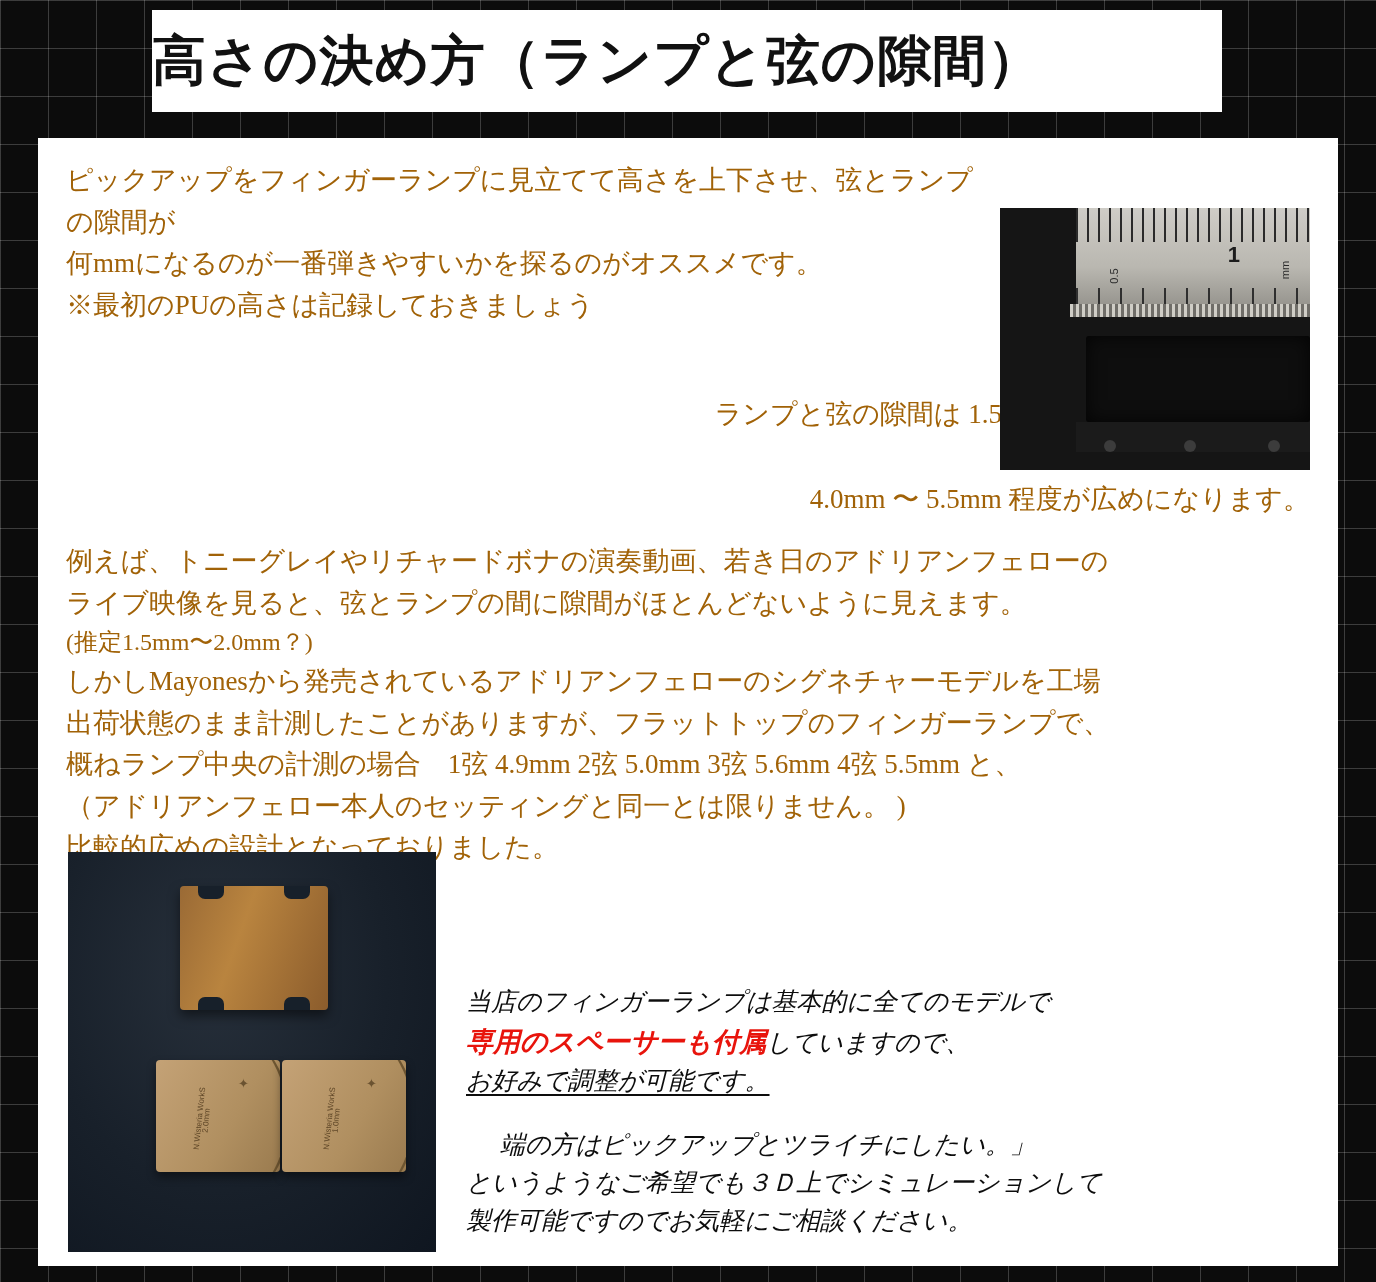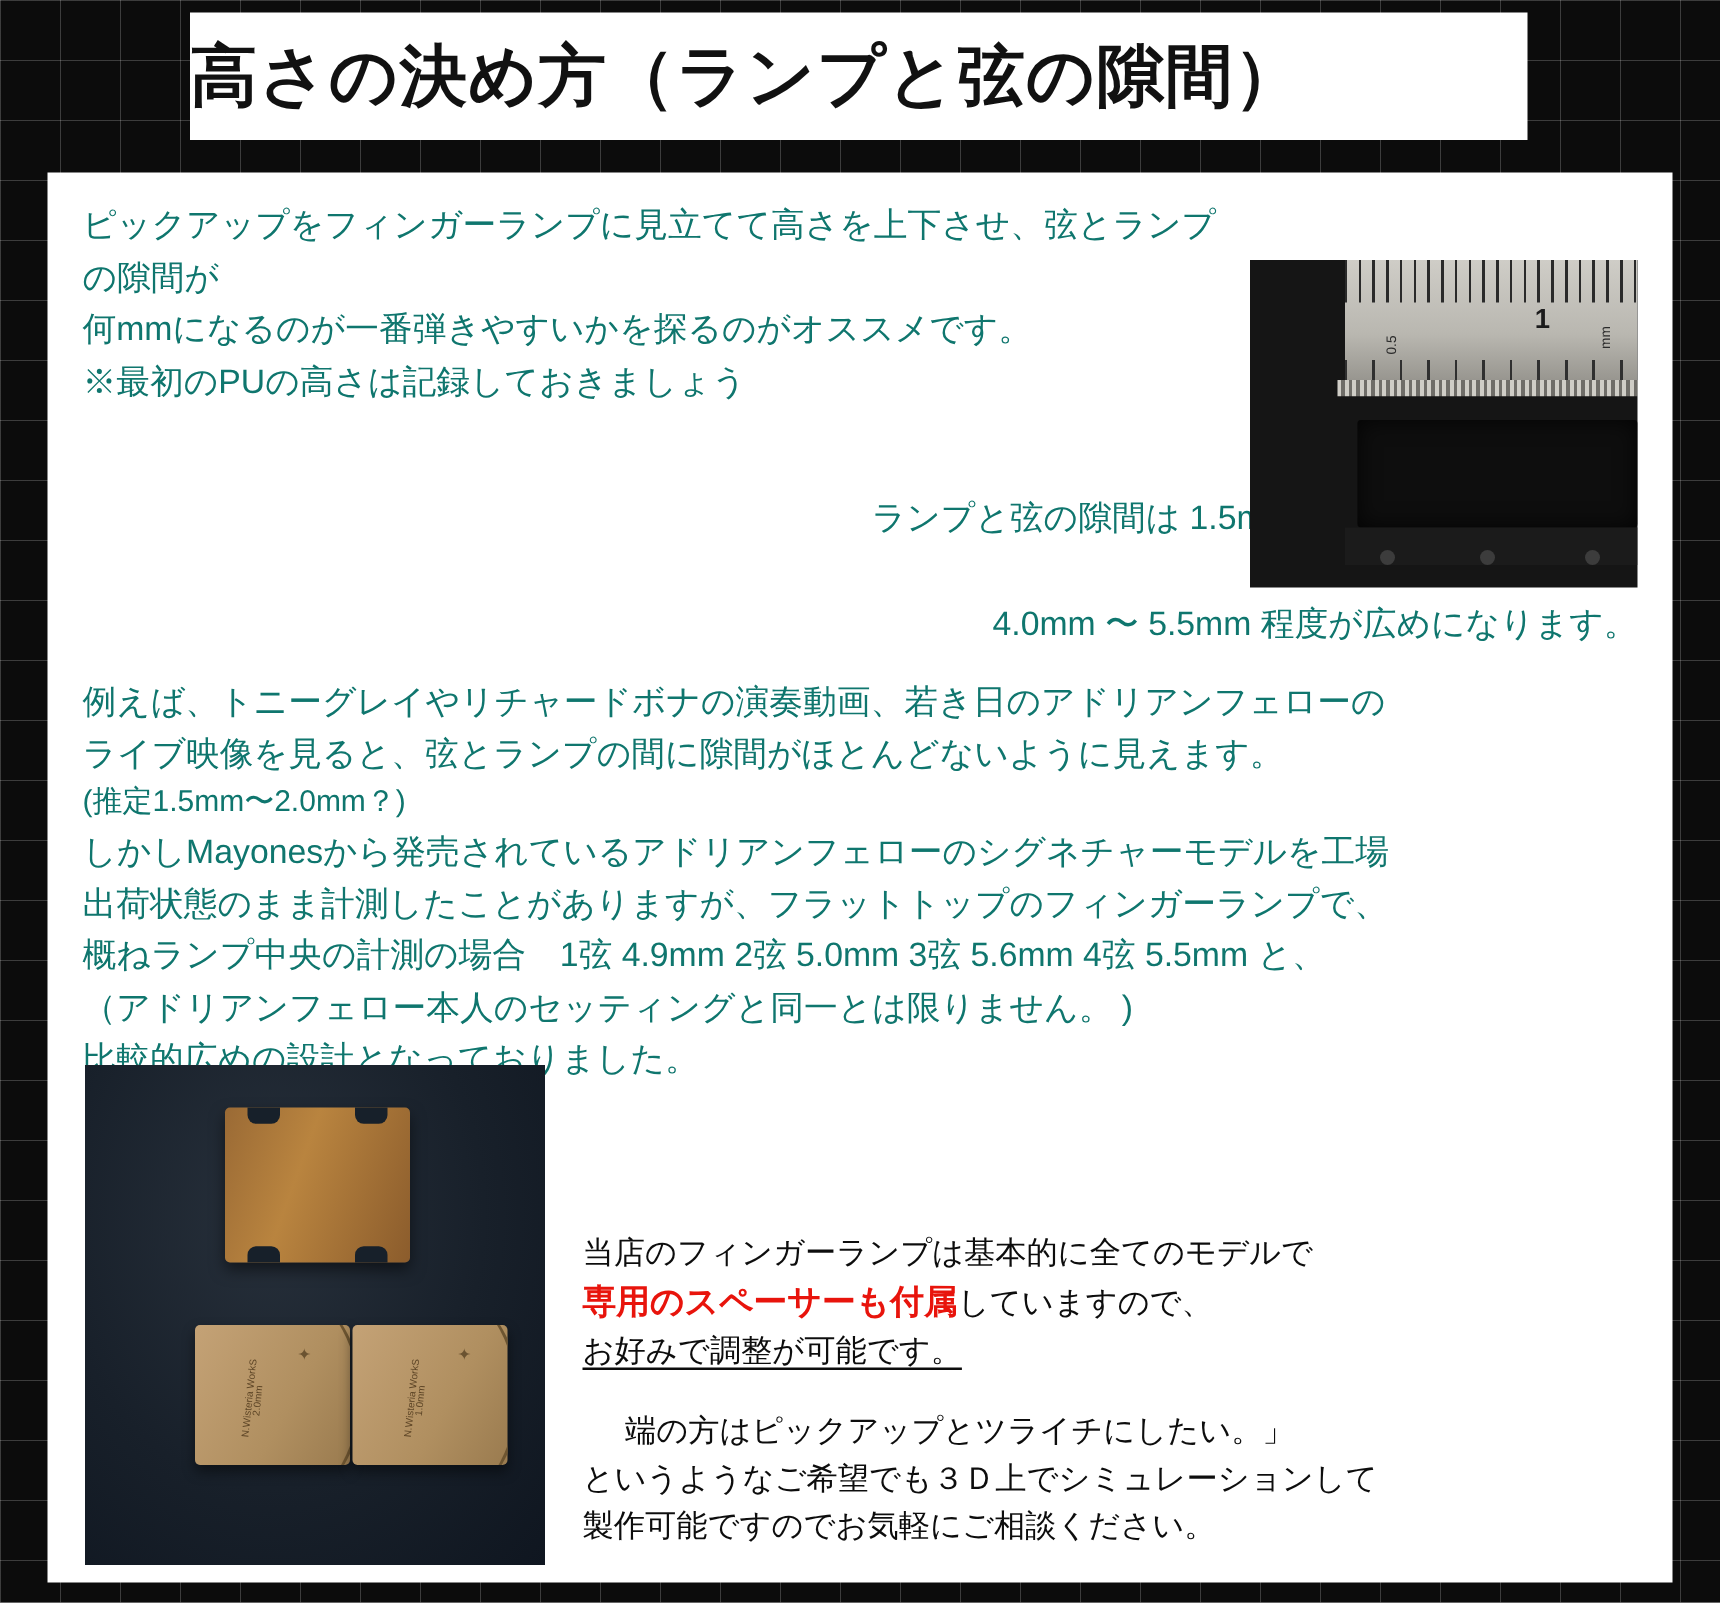--- a/index.html
+++ b/index.html
@@ -49,22 +49,22 @@
     height: 1128px;
     background: #ffffff;
   }
   .card-inner {
     position: relative;
     width: 100%;
     height: 100%;
     padding: 22px 28px 0 28px;
   }
   .blk {
-    font-family: Liberation Sans, sans-serif;
-    color: #0f766e;
+    font-family: Liberation Serif, serif;
+    color: #a16207;
     font-size: 27px;
     line-height: 1.54;
   }
   .p-intro { width: 910px; }
   .mid { margin-top: 26px; text-align: right; }
   .indent-row { display: block; }
   .sp-left { padding-left: 290px; margin-top: 44px; }
   .small { font-size: 24px; }
   .p-example { margin-top: 20px; width: 1245px; }
   .nowrap { white-space: nowrap; }
@@ -185,21 +185,21 @@
     font-size: 13px;
   }
 
   
   .right-col {
     position: absolute;
     left: 428px;
     bottom: 26px;
     width: 848px;
   }
-  .rtxt { font-family: "DejaVu Sans", sans-serif; color: #0d0d0d; font-size: 25px; line-height: 1.52; }
+  .rtxt { font-family: "DejaVu Sans", sans-serif; color: #0d0d0d; font-size: 25px; line-height: 1.52; font-style: italic; }
   .red { color: #e8140c; font-weight: 700; font-size: 27px; }
   .ul { text-decoration: underline; text-underline-offset: 5px; }
   .quote-blk { margin-top: 26px; }
   .q-ind { padding-left: 34px; }
 </style>
 </head>
 <body>
 
 <div class="grid-bg"></div>
 

